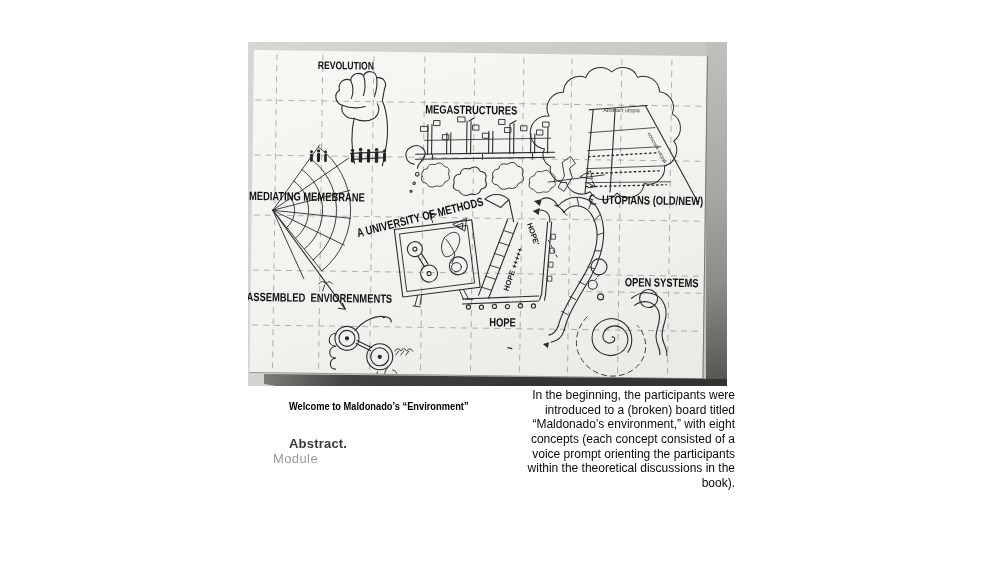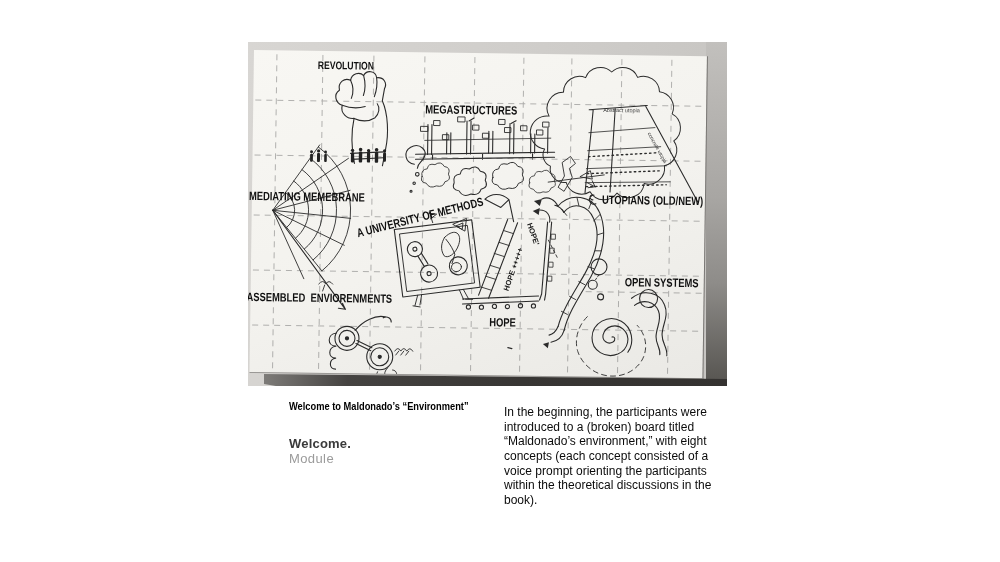--- a/index.html
+++ b/index.html
@@ -48,26 +48,26 @@
   .caption-title{
     position:absolute;left:289px;top:400px;color:#000;
     font-size:10.8px;font-weight:bold;white-space:pre;
     transform:scaleX(.86);transform-origin:0 0;
   }
   .brand{
     position:absolute;left:289px;top:436px;color:#3a3a3a;
     font-size:13px;font-weight:bold;letter-spacing:.2px;
   }
   .brand-module{
-    position:absolute;left:289px;top:451px;color:#9b9b9b;
+    position:absolute;left:273px;top:451px;color:#9b9b9b;
     font-size:13px;letter-spacing:.4px;
   }
   .description{
-    position:absolute;left:504px;top:405px;width:231px;color:#0b0b0b;
-    font-size:12px;line-height:1.22;
+    position:absolute;left:504px;top:388px;width:231px;color:#0b0b0b;
+    font-size:12px;line-height:1.22;text-align:right;
   }
 </style>
 </head>
 <body>
 
 <div class="photo">
   <div class="wall-right"></div>
 
   <div class="board">
     <svg width="453" height="322" viewBox="0 0 453 322">
@@ -239,15 +239,15 @@
     <div class="tinytext" style="left:350px;top:53px;">Abstract utopia</div>
     <div class="tinytext" style="left:398px;top:76px;transform:rotate(60deg);font-size:5px;">concrete utopia</div>
     <div class="vtext" style="left:281px;top:168px;transform:rotate(70deg);">HOPE’</div>
     <div class="vtext" style="left:252px;top:236px;transform:rotate(-72deg);">HOPE +++++</div>
   </div>
 
   <div class="board-shadow"></div>
 </div>
 
 <div class="caption-title">Welcome to Maldonado’s “Environment”</div>
-<div class="brand">Welcome.</div>
+<div class="brand">Abstract.</div>
 <div class="brand-module">Module</div>
 <div class="description">In the beginning, the participants were introduced to a (broken) board titled “Maldonado’s environment,” with eight concepts (each concept consisted of a voice prompt orienting the participants within the theoretical discussions in the book).</div>
 
 </body></html>

